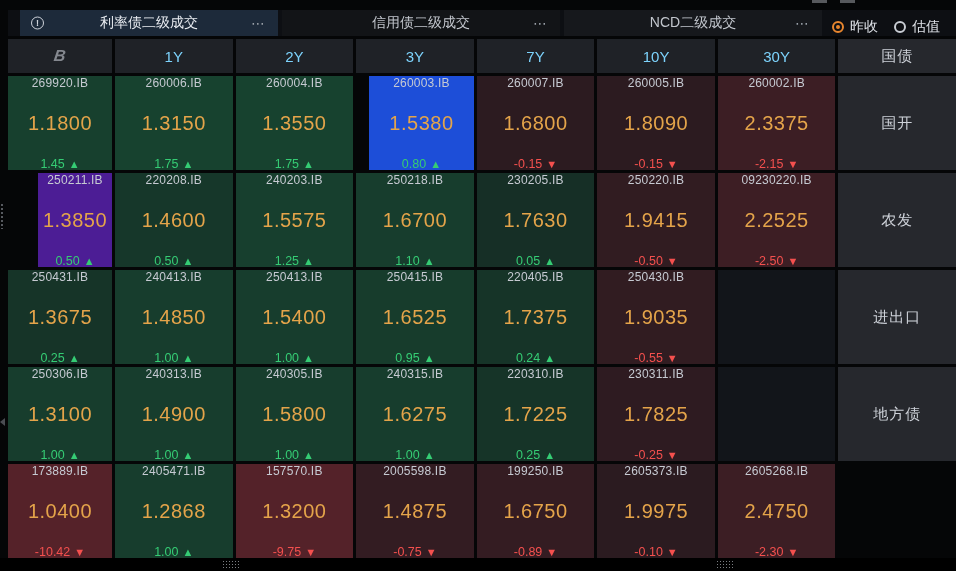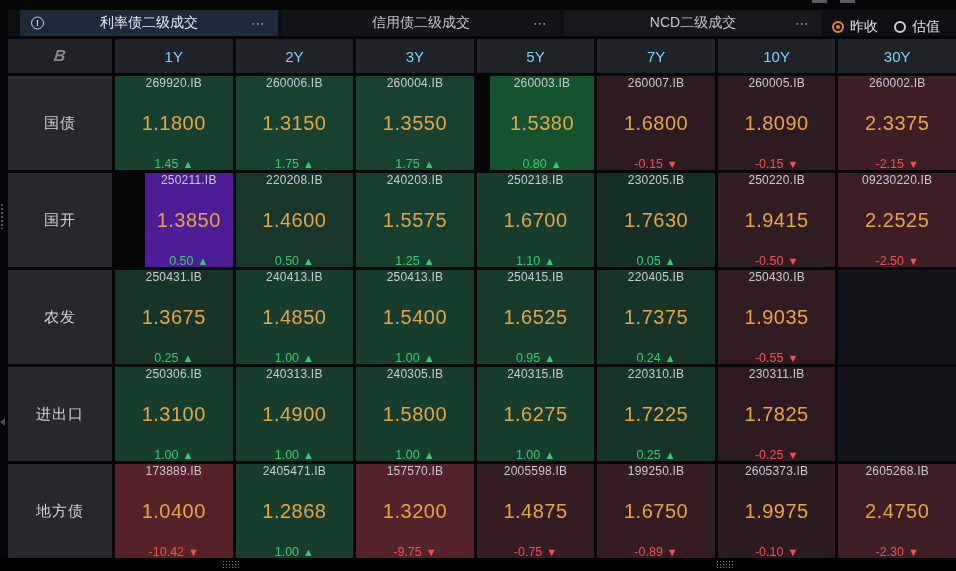--- a/index.html
+++ b/index.html
@@ -103,21 +103,20 @@
     </div>
   </div>
 
   <div class="grid" id="grid">
       <div class="corner">
         <div class="logo">B</div>
       </div>
       <div class="hcell">1Y</div>
       <div class="hcell">2Y</div>
       <div class="hcell">3Y</div>
-      <div class="hcell">5Y</div>
       <div class="hcell">7Y</div>
       <div class="hcell">10Y</div>
       <div class="hcell">30Y</div>
       <div class="rlabel">国债</div>
       <div class="cell" style="background: rgb(23, 64, 46);">
         <div class="code">269920.IB</div>
         <div class="val">1.1800</div>
         <div class="chg up">
           <span>1.45</span>
           <span class="arrow">▲</span>
@@ -132,21 +131,21 @@
         </div>
       </div>
       <div class="cell" style="background: rgb(23, 66, 47);">
         <div class="code">260004.IB</div>
         <div class="val">1.3550</div>
         <div class="chg up">
           <span>1.75</span>
           <span class="arrow">▲</span>
         </div>
       </div>
-      <div class="cell" style="background: #14532d; margin-left: 13px;">
+      <div class="cell" style="background: #1d4ed8; margin-left: 13px;">
         <div class="code">260003.IB</div>
         <div class="val">1.5380</div>
         <div class="chg up">
           <span>0.80</span>
           <span class="arrow">▲</span>
         </div>
       </div>
       <div class="cell" style="background: rgb(44, 27, 32);">
         <div class="code">260007.IB</div>
         <div class="val">1.6800</div>

